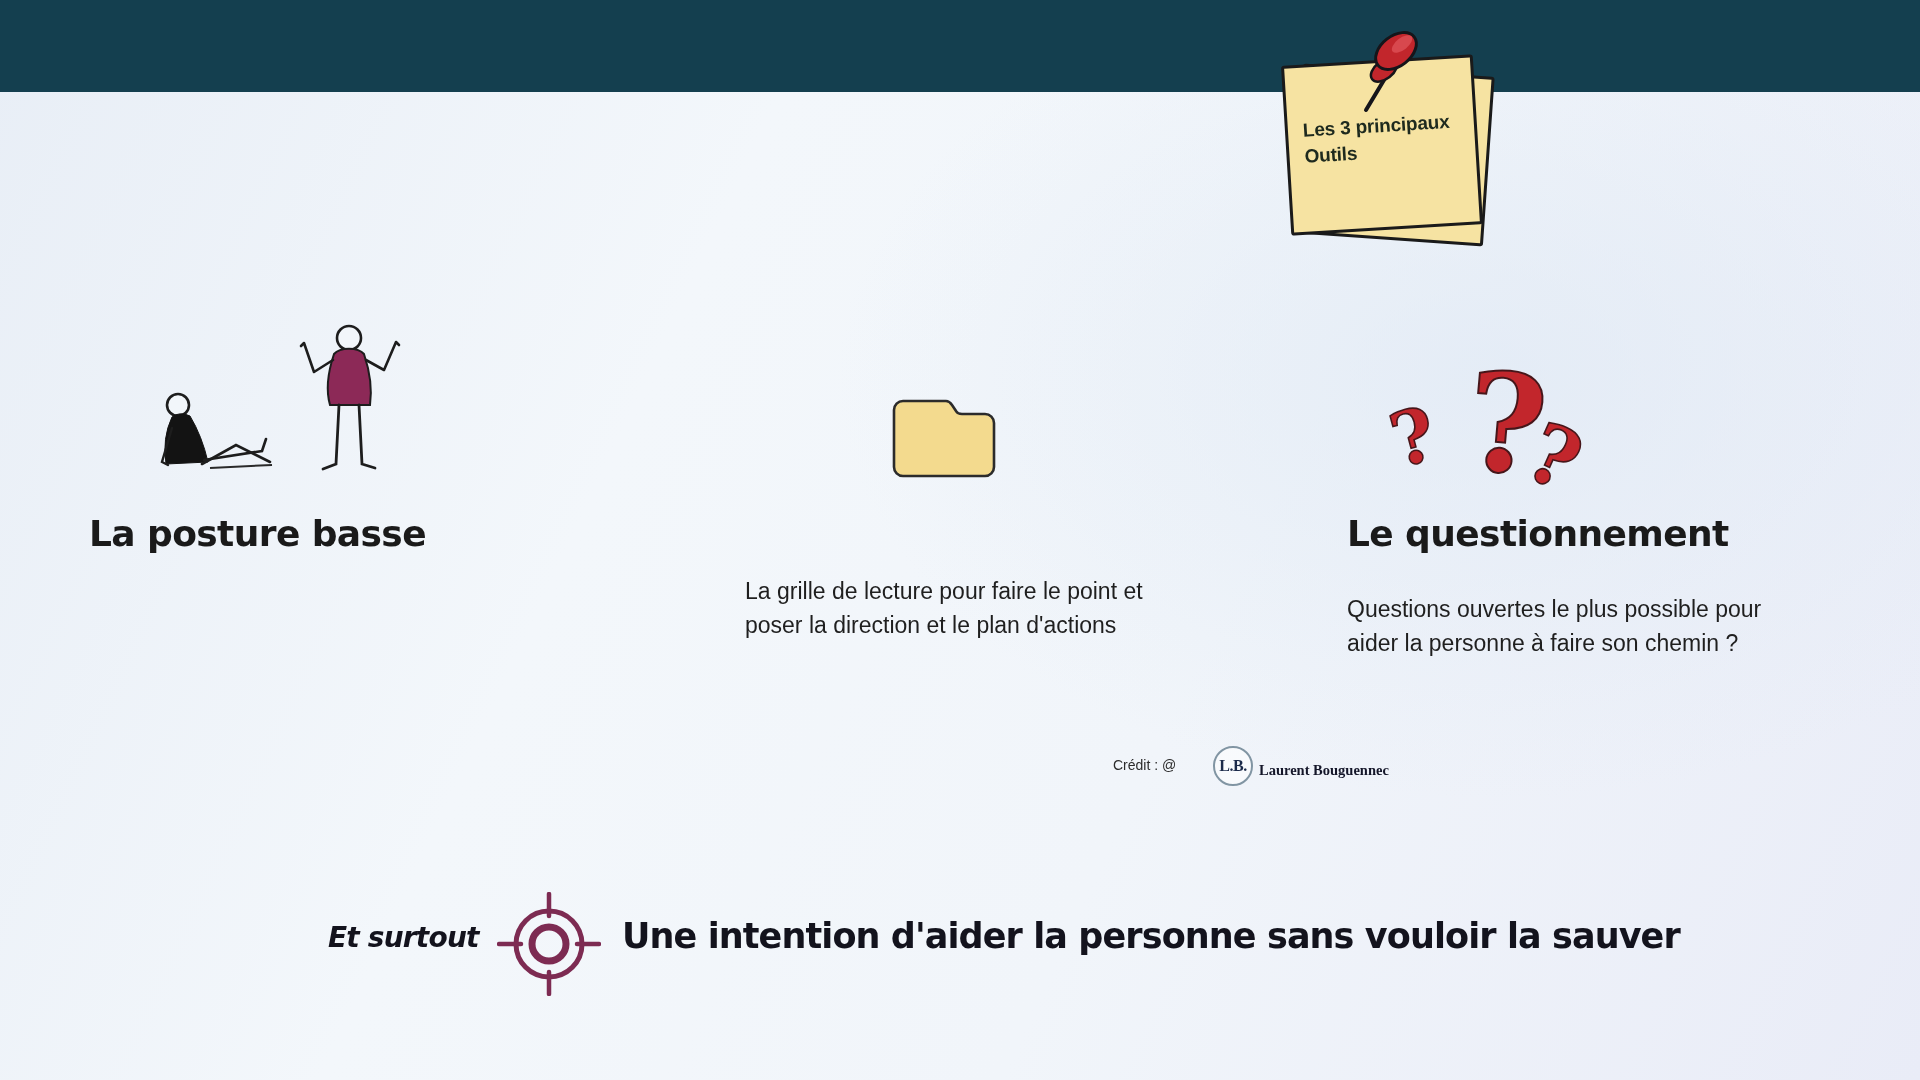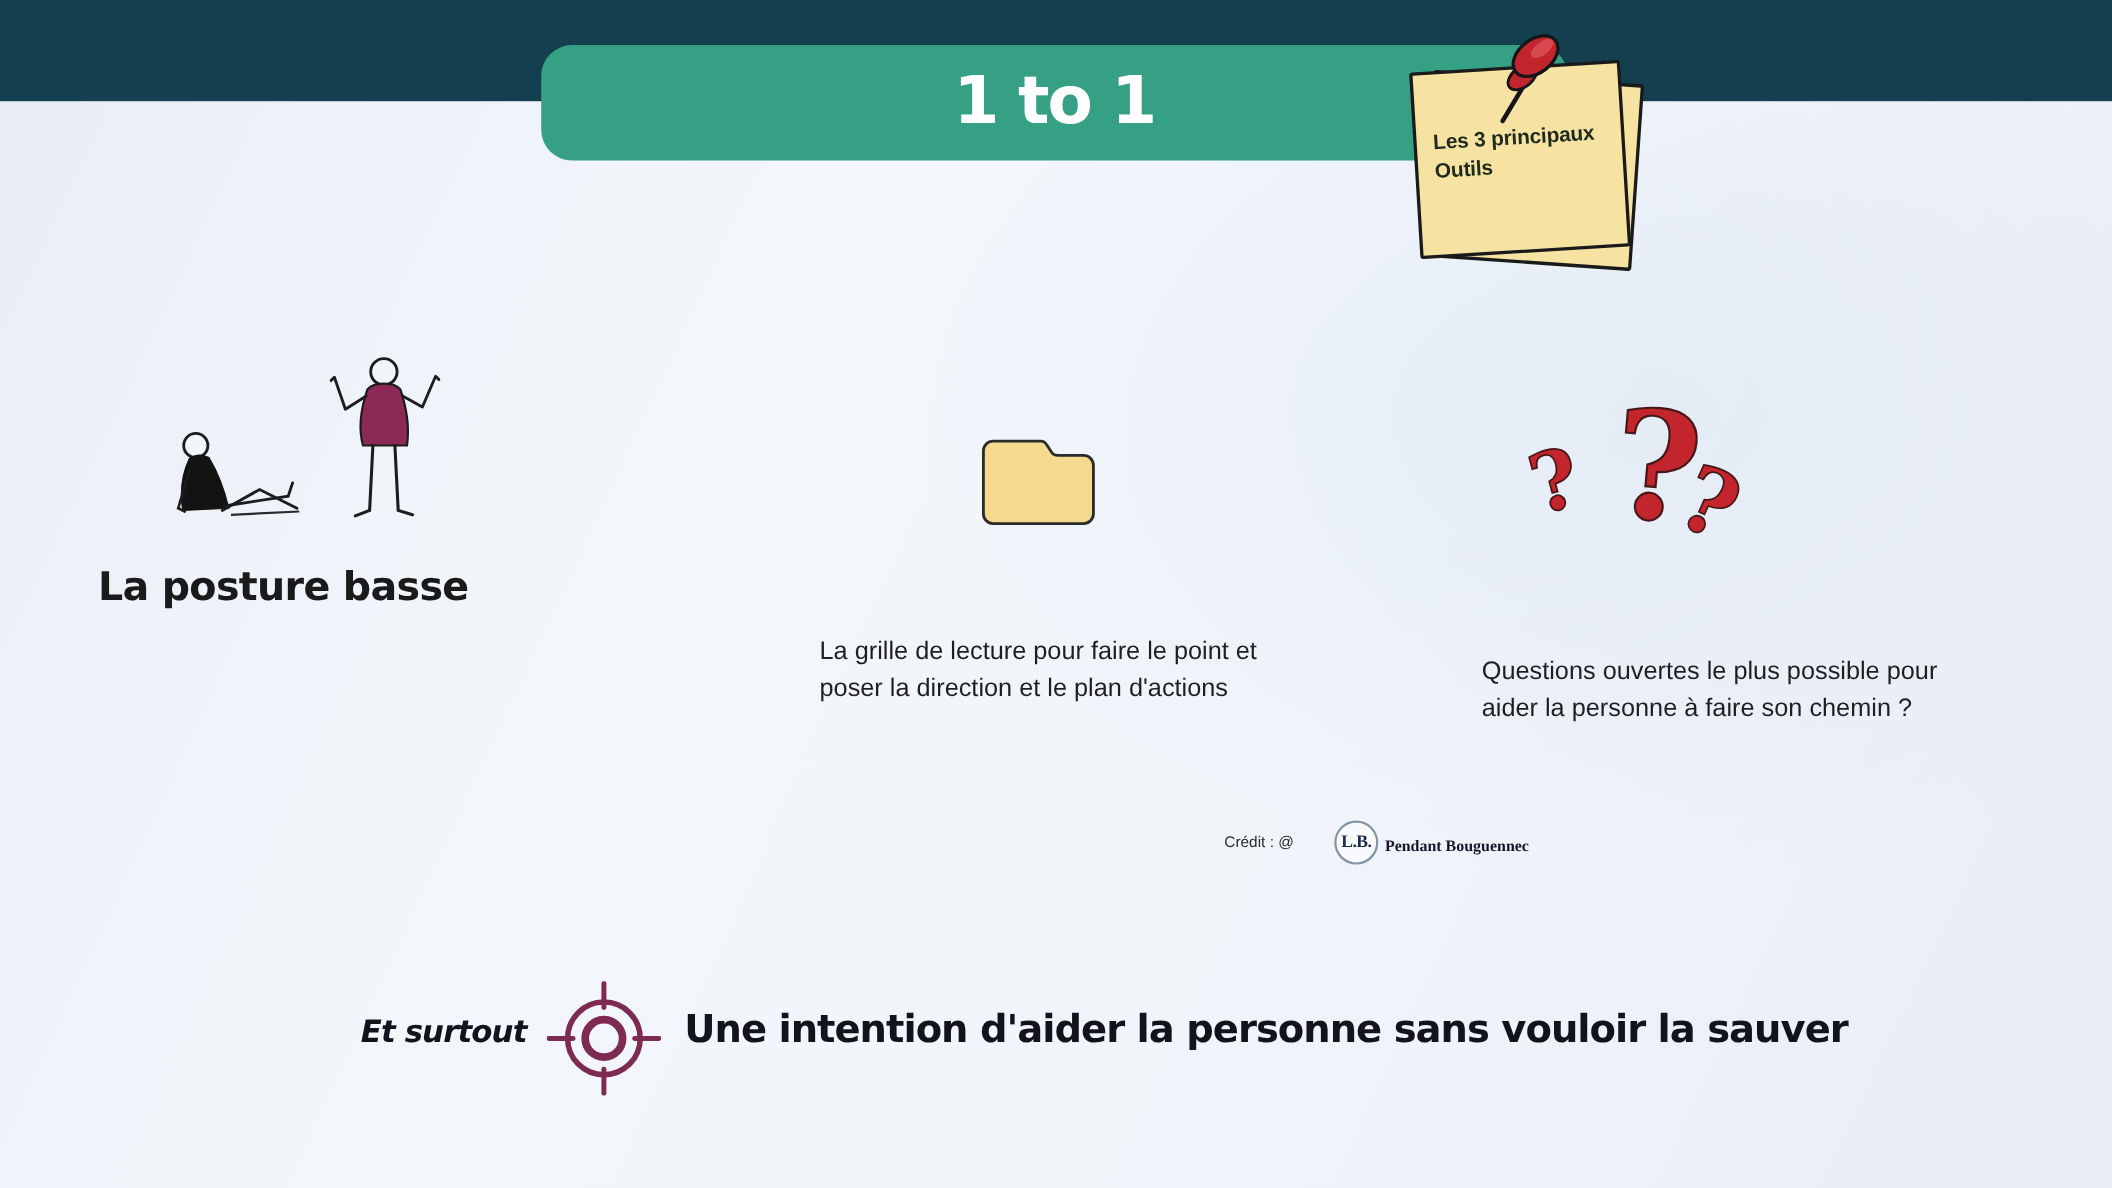--- a/index.html
+++ b/index.html
@@ -89,23 +89,20 @@
     font-family:"DejaVu Sans", sans-serif; font-weight:bold;
     font-size:35px; letter-spacing:-0.9px; color:#13131d; white-space:nowrap;
   }
 </style>
 </head>
 <body>
 
 <div class="slide">
 
   <div class="top-band"></div>
-  <div class="title-banner">
-    <div class="slide-title">1 to 1</div>
-  </div>
 
   <div class="note note-back"></div>
   <div class="note note-front">
     <div class="note-text">Les 3 principaux
 Outils</div>
   </div>
   <svg class="pin" width="84" height="104" viewBox="0 0 84 104">
     <line x1="34" y1="60" x2="16" y2="90" stroke="#15151a" stroke-width="4" stroke-linecap="round"></line>
     <ellipse cx="34" cy="50" rx="15" ry="9" fill="#C2262C" stroke="#15151a" stroke-width="2.5" transform="rotate(-38 34 50)"></ellipse>
     <ellipse cx="46" cy="31" rx="23" ry="15" fill="#C2262C" stroke="#15151a" stroke-width="3" transform="rotate(-38 46 31)"></ellipse>
@@ -135,28 +132,29 @@
              C103,78 99,82 94,82 H12 C7,82 3,78 3,73 V16 C3,11 7,7 12,7 Z" fill="#F3DA8E" stroke="#2b2b2b" stroke-width="2.6"></path>
   </svg>
   <div class="col-body b-matrice">La grille de lecture pour faire le point et
 poser la direction et le plan d'actions</div>
 
   <svg class="icon-abs question-icon" width="215" height="138" viewBox="0 0 215 138" style="font-family:'DejaVu Serif',serif; font-weight:bold;">
     <text x="8" y="103" font-size="74" fill="#C2262C" stroke="#46161a" stroke-width="1.6" transform="rotate(-15 30 75)">?</text>
     <text x="84" y="111" font-size="136" fill="#C2262C" stroke="#46161a" stroke-width="2" transform="rotate(5 115 60)">?</text>
     <text x="148" y="126" font-size="82" fill="#C2262C" stroke="#46161a" stroke-width="1.6" transform="rotate(24 172 95)">?</text>
   </svg>
+  <div class="col-heading h-quest">Le questionnement</div>
   <div class="col-body b-quest">Questions ouvertes le plus possible pour
 aider la personne à faire son chemin ?</div>
 
   <div class="credit-label">Crédit : @</div>
   <div class="credit-logo-badge">
     <span class="credit-logo-initials">L.B.</span>
   </div>
-  <div class="credit-author">Pendant Bouguennec</div>
+  <div class="credit-author">Laurent Bouguennec</div>
 
   <div class="footer-lead">Et surtout</div>
   <svg class="target" width="104" height="104" viewBox="0 0 104 104">
     <circle cx="52" cy="52" r="33" fill="none" stroke="#7D2B52" stroke-width="5"></circle>
     <circle cx="52" cy="52" r="17" fill="none" stroke="#7D2B52" stroke-width="7"></circle>
     <line x1="52" y1="2" x2="52" y2="24" stroke="#7D2B52" stroke-width="4.5" stroke-linecap="round"></line>
     <line x1="52" y1="102" x2="52" y2="80" stroke="#7D2B52" stroke-width="4.5" stroke-linecap="round"></line>
     <line x1="2" y1="52" x2="24" y2="52" stroke="#7D2B52" stroke-width="4.5" stroke-linecap="round"></line>
     <line x1="102" y1="52" x2="80" y2="52" stroke="#7D2B52" stroke-width="4.5" stroke-linecap="round"></line>
   </svg>

